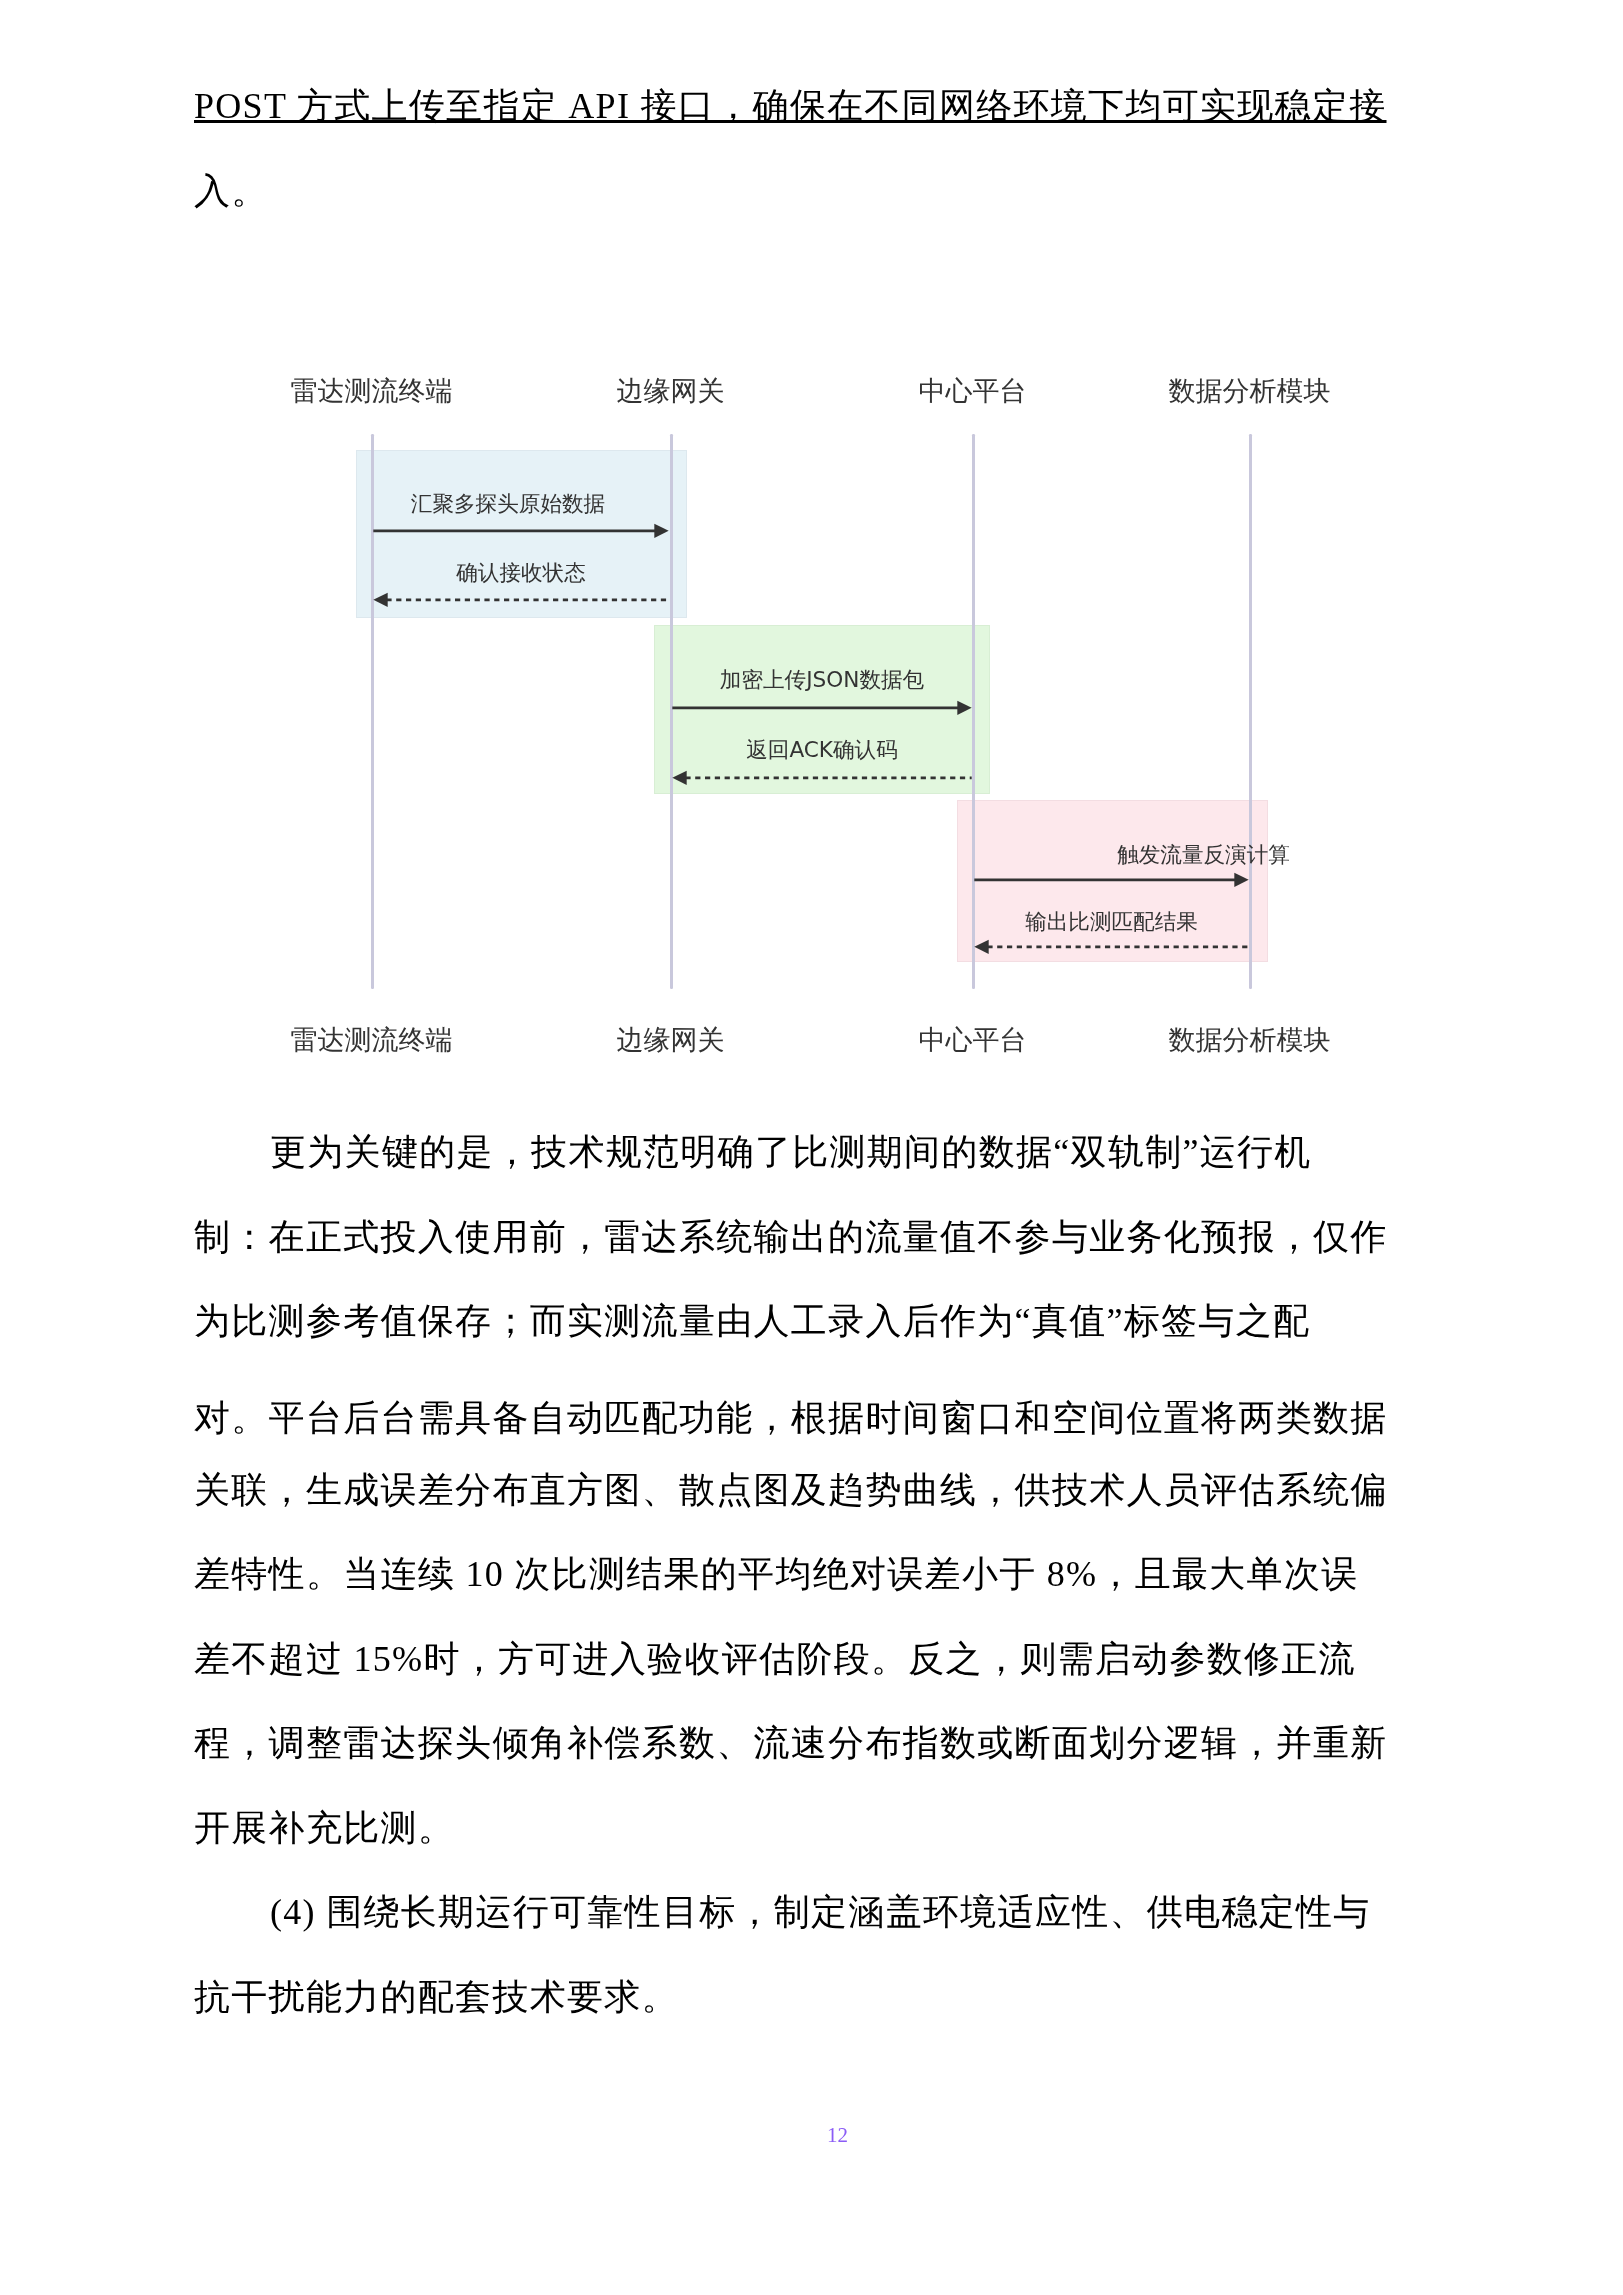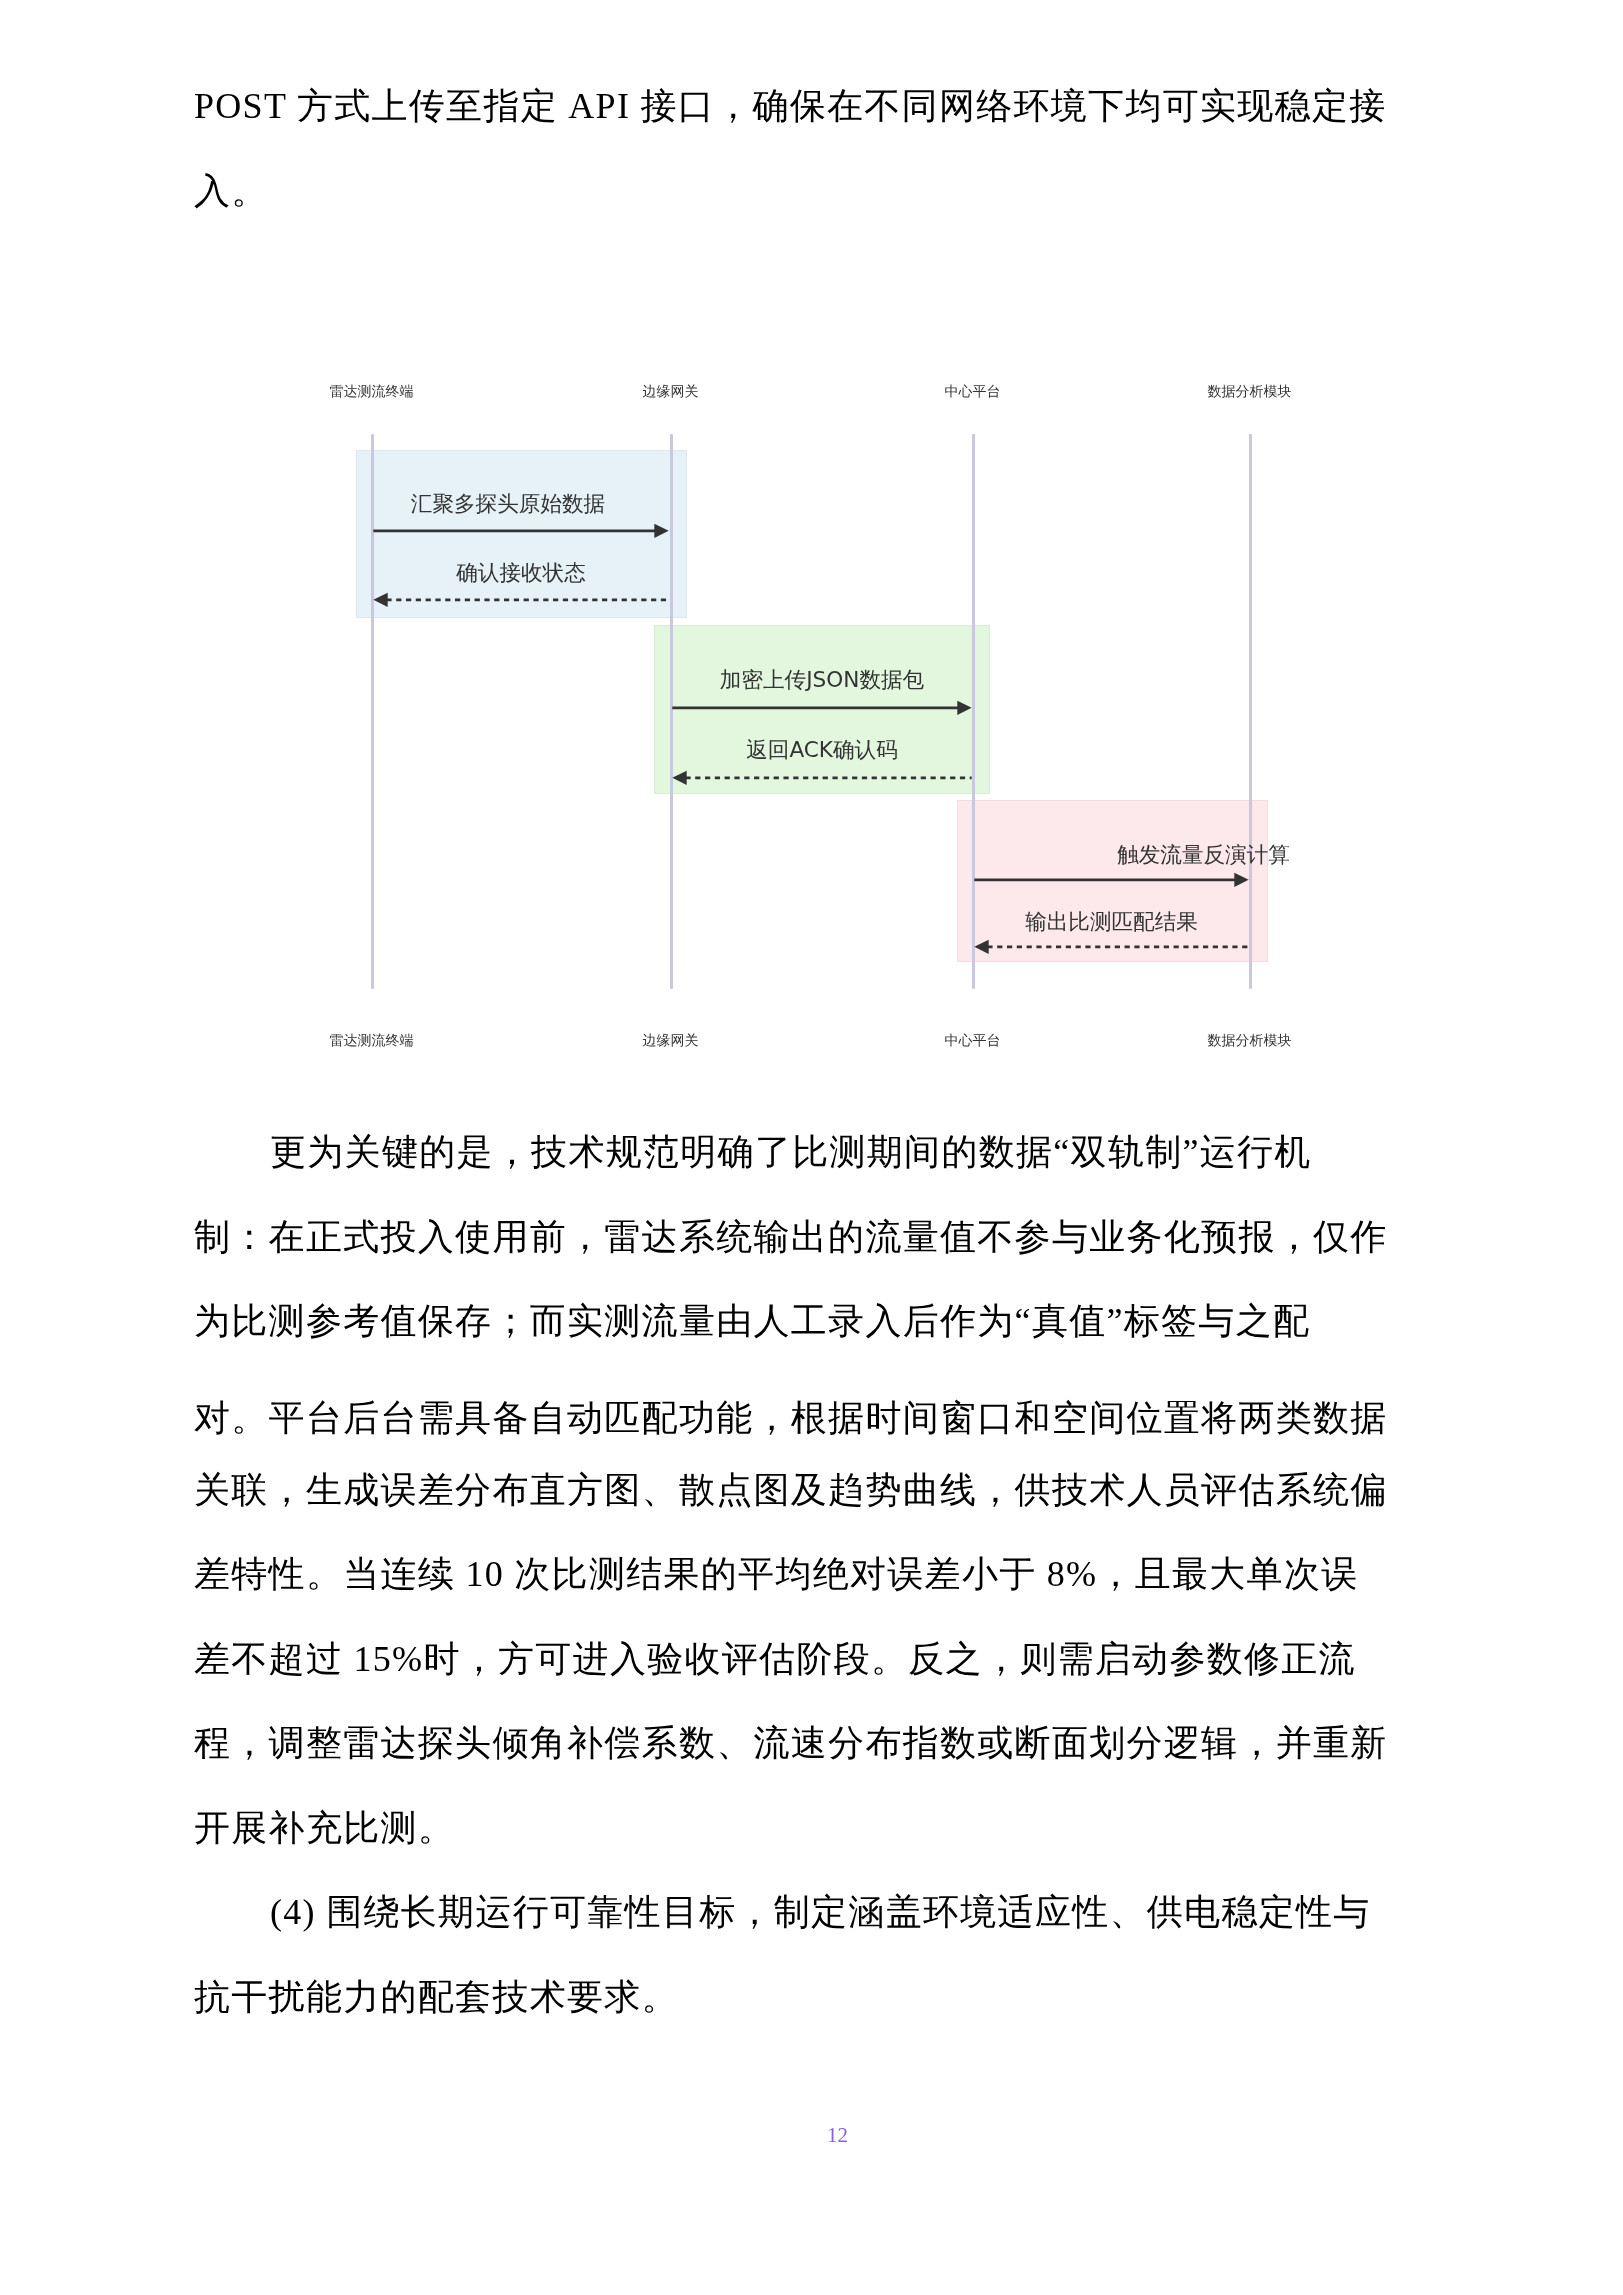--- a/index.html
+++ b/index.html
@@ -9,21 +9,21 @@
     position: absolute; left: 194px; width: 1237px; height: 46px;
     font-family: "Liberation Serif", "DejaVu Serif", serif;
     font-size: 36px; line-height: 46px; color: #000; white-space: nowrap;
     letter-spacing: 1.3px;
   }
   .line.indent { left: 270px; }
   .diagram { position: absolute; left: 0; top: 0; width: 1623px; height: 1112px; }
   .actor-label {
     position: absolute; width: 209px; margin-left: -105px; text-align: center;
     font-family: "DejaVu Sans", "Liberation Sans", sans-serif;
-    font-size: 14px; line-height: 26px; color: #333; white-space: nowrap;
+    font-size: 27px; line-height: 26px; color: #333; white-space: nowrap;
   }
   .lifeline {
     position: absolute; top: 434px; height: 555px; width: 3.3px; margin-left: -1.3px;
     background: #c9c8dc; border-radius: 1.3px;
   }
   .box { position: absolute; }
   .msg-label {
     position: absolute; text-align: center;
     font-family: "DejaVu Sans", "Liberation Sans", sans-serif;
     font-size: 21.6px; line-height: 26px; color: #333; white-space: nowrap;
@@ -33,21 +33,21 @@
   .page-number {
     position: absolute; left: 772px; width: 131px; top: 2115px; text-align: center;
     font-family: "Liberation Serif", "DejaVu Serif", serif; font-size: 21px; color: #8b5cf6; margin-top: 8px;
   }
 </style>
 </head>
 <body>
 
 <div class="page">
 
-  <div class="line" style="top:83px;">POST 方式上传至指定 API 接口，确保在不同网络环境下均可实现稳定接</div>
+  <div class="line" style="top:83px;text-decoration:underline;">POST 方式上传至指定 API 接口，确保在不同网络环境下均可实现稳定接</div>
   <div class="line" style="top:168px;">入。</div>
 
   <div class="diagram">
 
     <div class="box" style="left:356px; top:450px; width:329px; height:166px; background:#e6f2f7; border:0.7px solid #dde8ee;"></div>
     <div class="box" style="left:654px; top:625px; width:334px; height:167px; background:#e2f7de; border:0.7px solid #d8eed4;"></div>
     <div class="box" style="left:957px; top:800px; width:309px; height:160px; background:#fde8ec; border:0.7px solid #f3dde2;"></div>
 
     <div class="lifeline" style="left:372px;"></div>
     <div class="lifeline" style="left:671px;"></div>

